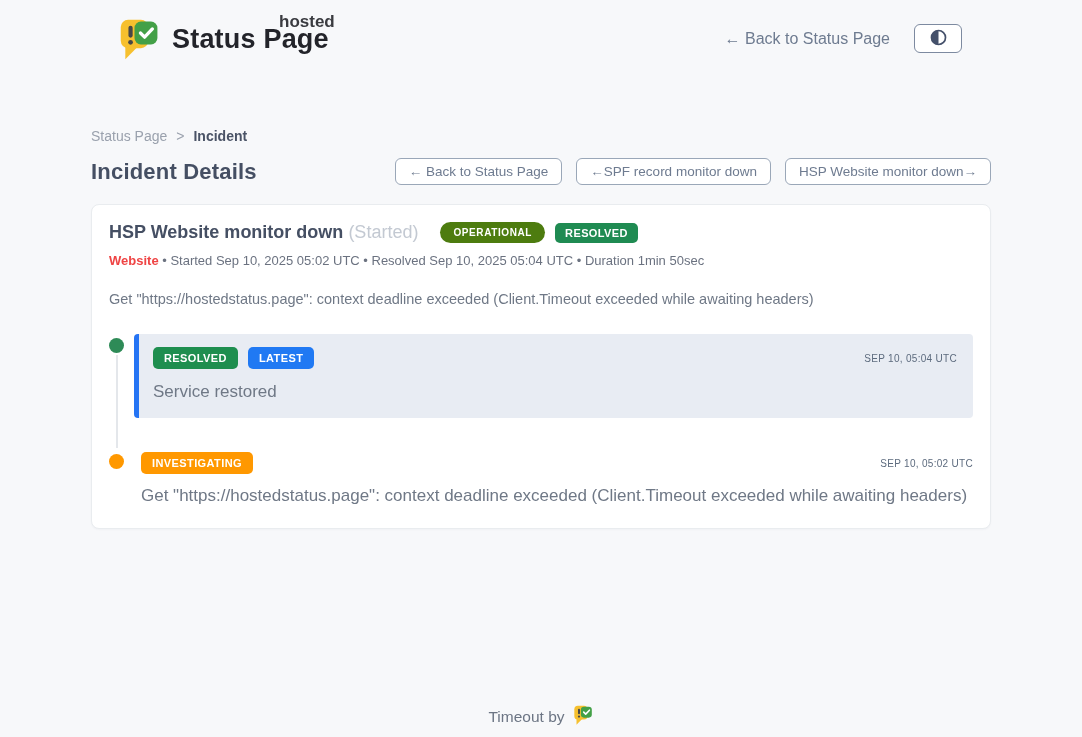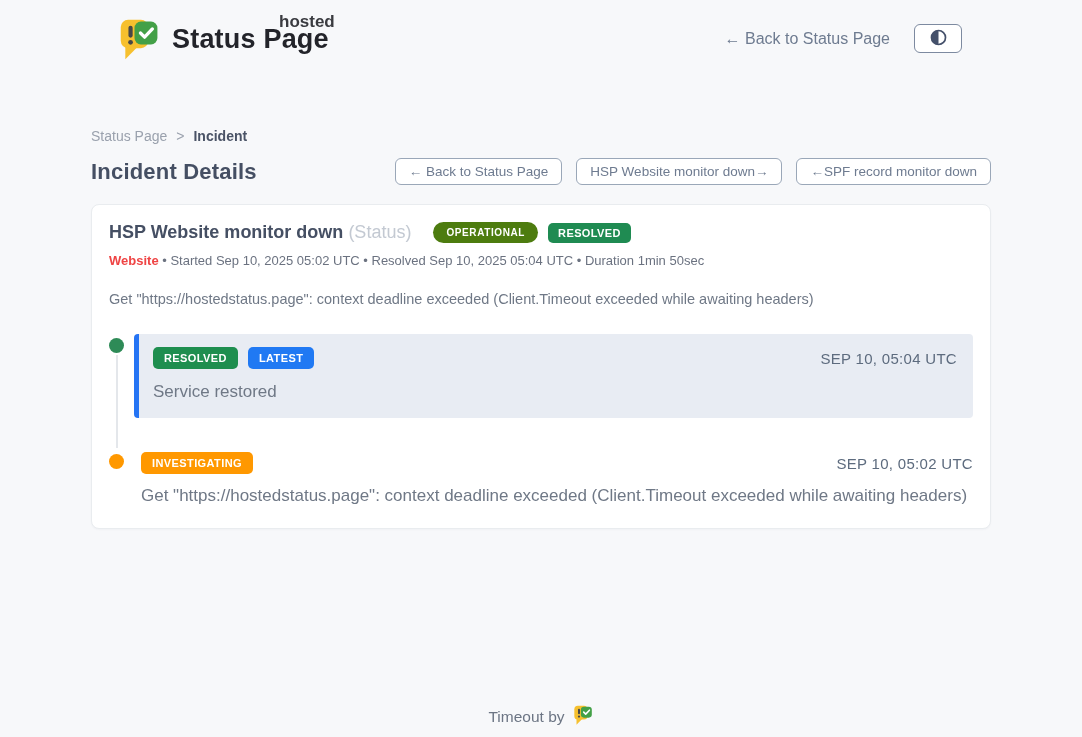--- a/index.html
+++ b/index.html
@@ -89,21 +89,21 @@
   .t-plain { flex:1; padding:2px 0 0 7px; }
   .t-head { display:flex; align-items:center; justify-content:space-between; }
   .t-badges { display:flex; gap:10px; }
   .tl-badge {
     color:#fff; font-size:11px; font-weight:700; letter-spacing:0.4px;
     padding:5px 11px; border-radius:5px;
   }
   .tl-badge.green { background:#1e8e4f; }
   .tl-badge.blue { background:#2079f3; }
   .tl-badge.orange { background:#ff9800; }
-  .t-timestamp { font-size:15px; color:#5d6b7e; font-weight:500; letter-spacing:0.3px; }
+  .t-timestamp { font-size:10px; color:#5d6b7e; font-weight:500; letter-spacing:0.3px; }
   .t-message { margin-top:13px; font-size:17px; color:#6f7886; }
   .t-plain .t-message { margin-top:12px; }
 
   
   .footer { text-align:center; margin-top:175px; padding-bottom:24px; }
   .powered {
     display:inline-flex; align-items:center; gap:8px;
     font-size:15.5px; color:#6c7584;
   }
 </style>
@@ -145,30 +145,30 @@
   <div class="breadcrumb">
     <span class="crumb-link">Status Page</span>
     <span>&gt;</span>
     <span class="crumb-current">Incident</span>
   </div>
 
   <div class="title-row">
     <h1 class="page-title">Incident Details</h1>
     <div class="nav-buttons">
       <button class="nav-btn">← Back to Status Page</button>
+      <button class="nav-btn">←SPF record monitor down</button>
       <button class="nav-btn">HSP Website monitor down→</button>
-      <button class="nav-btn">←SPF record monitor down</button>
     </div>
   </div>
 
   <div class="card">
     <div class="card-title-row">
       <span class="card-title">
         <span>HSP Website monitor down</span>
-        <span class="component">(Status)</span>
+        <span class="component">(Started)</span>
       </span>
       <span class="pill-operational">OPERATIONAL</span>
       <span class="badge-resolved-hdr">RESOLVED</span>
     </div>
 
     <div class="meta">
       <span class="meta-component">Website</span><span> • Started Sep 10, 2025 05:02 UTC • Resolved Sep 10, 2025 05:04 UTC • Duration 1min 50sec</span>
     </div>
 
     <p class="description">Get "https://hostedstatus.page": context deadline exceeded (Client.Timeout exceeded while awaiting headers)</p>

